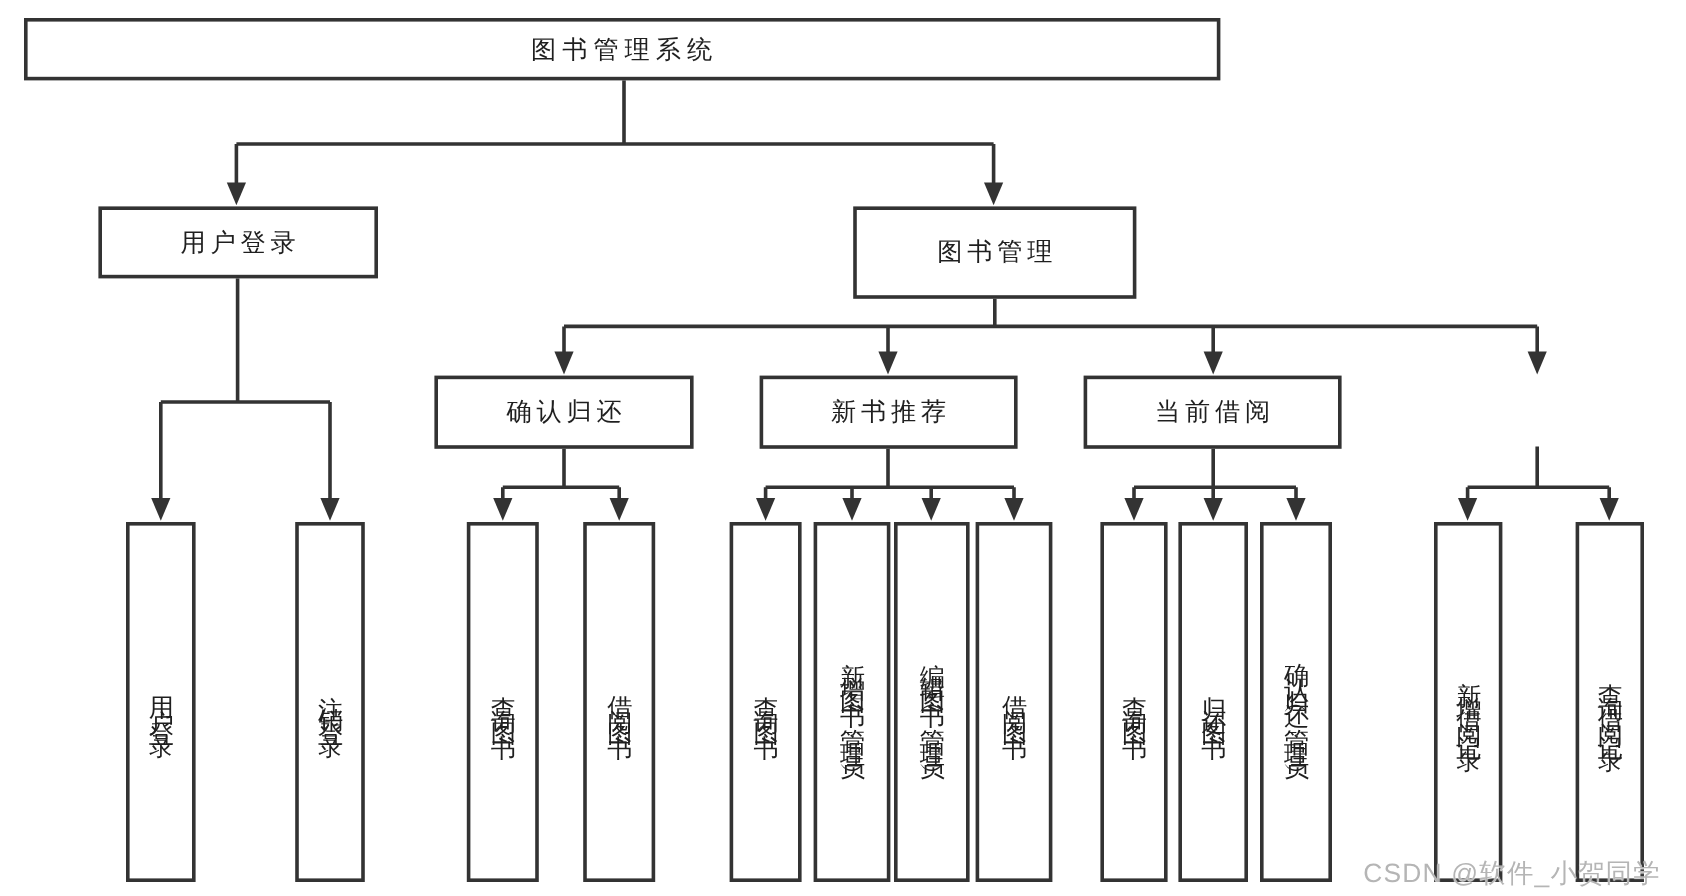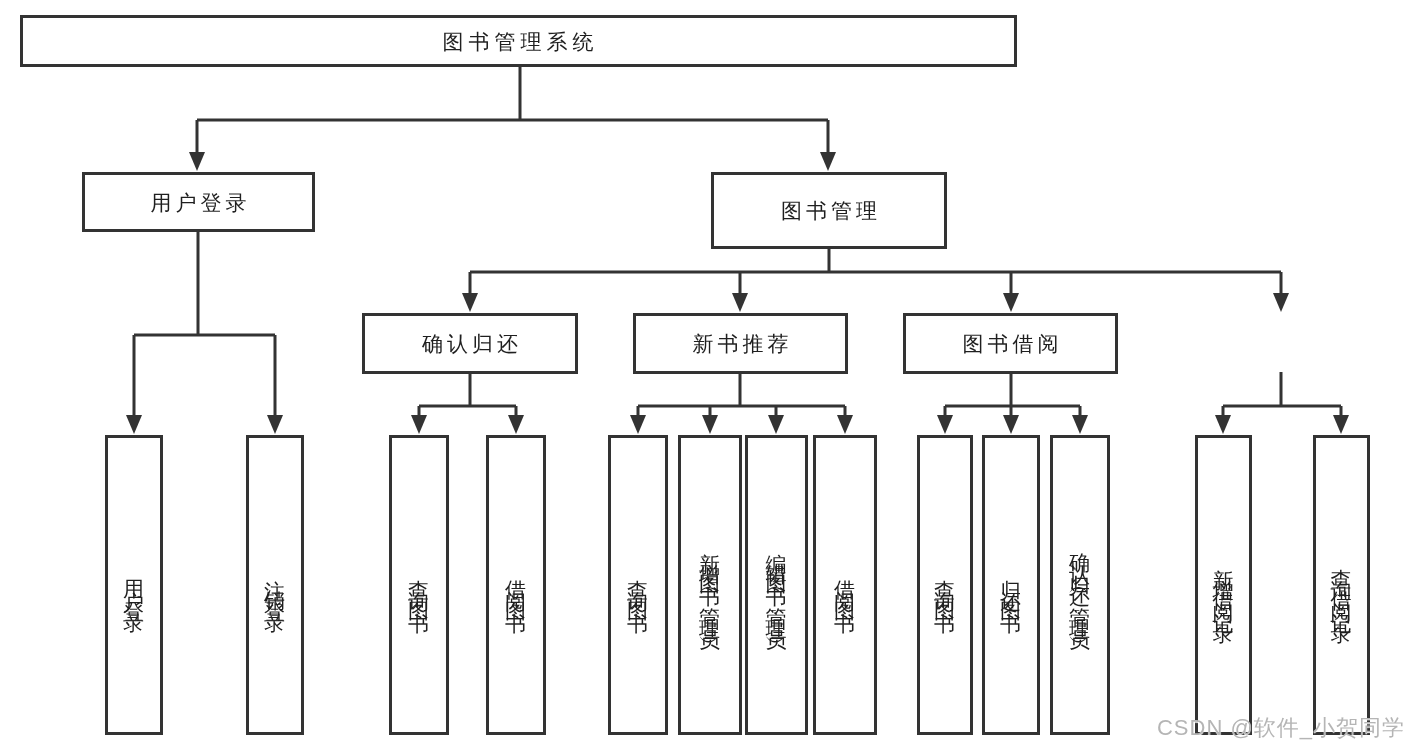--- a/index.html
+++ b/index.html
@@ -39,21 +39,21 @@
   .vtext {
     writing-mode: vertical-rl;
     text-orientation: mixed;
     letter-spacing: 11px;
     line-height: 1;
     white-space: nowrap;
   }
   .htext { text-indent: 4px; }
   .watermark {
     position: absolute;
-    right: 0;
+    right: 21px;
     bottom: 4px;
     font-size: 22px;
     letter-spacing: 1px;
     color: #b5b5b5;
     text-shadow: 0 1px 1px #ffffff;
     z-index: 10;
     white-space: nowrap;
     margin-top: 32px;
   }
 </style>
@@ -109,21 +109,21 @@
     <span class="htext">图书管理</span>
   </div>
 
   <div class="node" style="left:362px; top:313px; width:216px; height:61px;">
     <span class="htext">确认归还</span>
   </div>
   <div class="node" style="left:633px; top:313px; width:215px; height:61px;">
     <span class="htext">新书推荐</span>
   </div>
   <div class="node" style="left:903px; top:313px; width:215px; height:61px;">
-    <span class="htext">图书借阅</span>
+    <span class="htext">当前借阅</span>
   </div>
 
   <div class="node leaf" style="left:105px; top:435px; width:58px; height:300px;">
     <span class="vtext">用户登录</span>
   </div>
   <div class="node leaf" style="left:246px; top:435px; width:58px; height:300px;">
     <span class="vtext">注销登录</span>
   </div>
 
   <div class="node leaf" style="left:389px; top:435px; width:60px; height:300px;">

